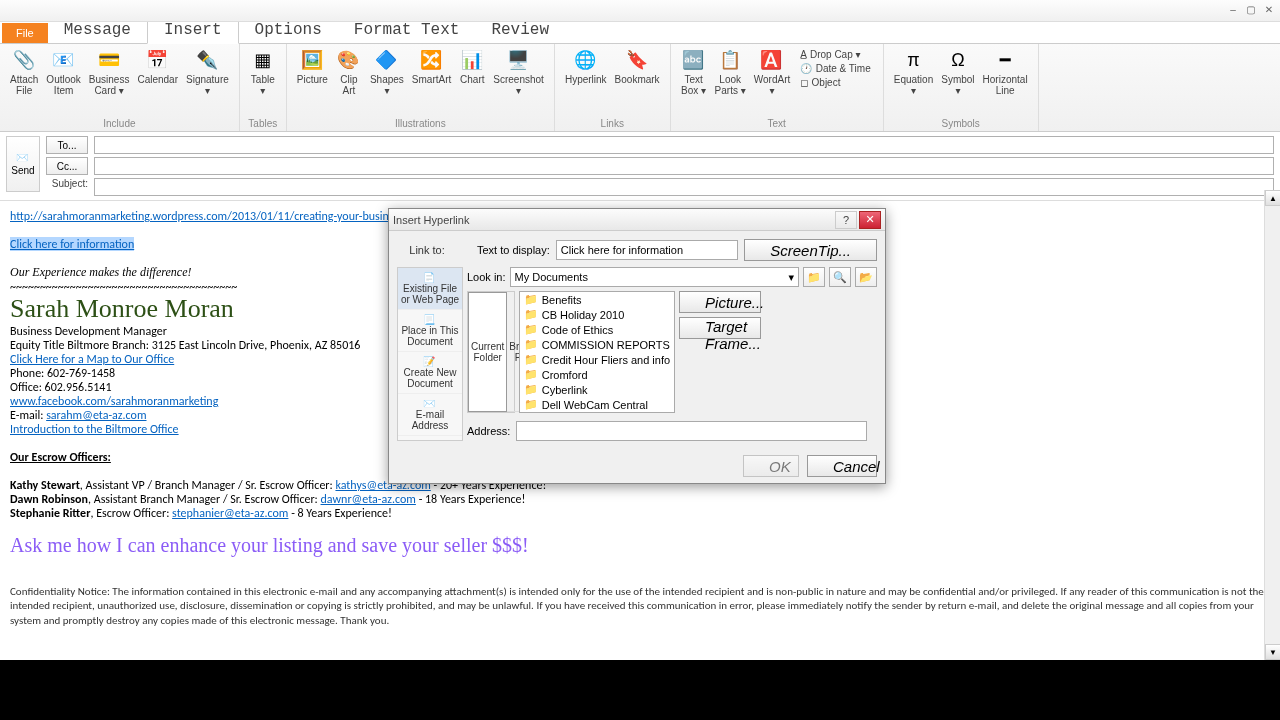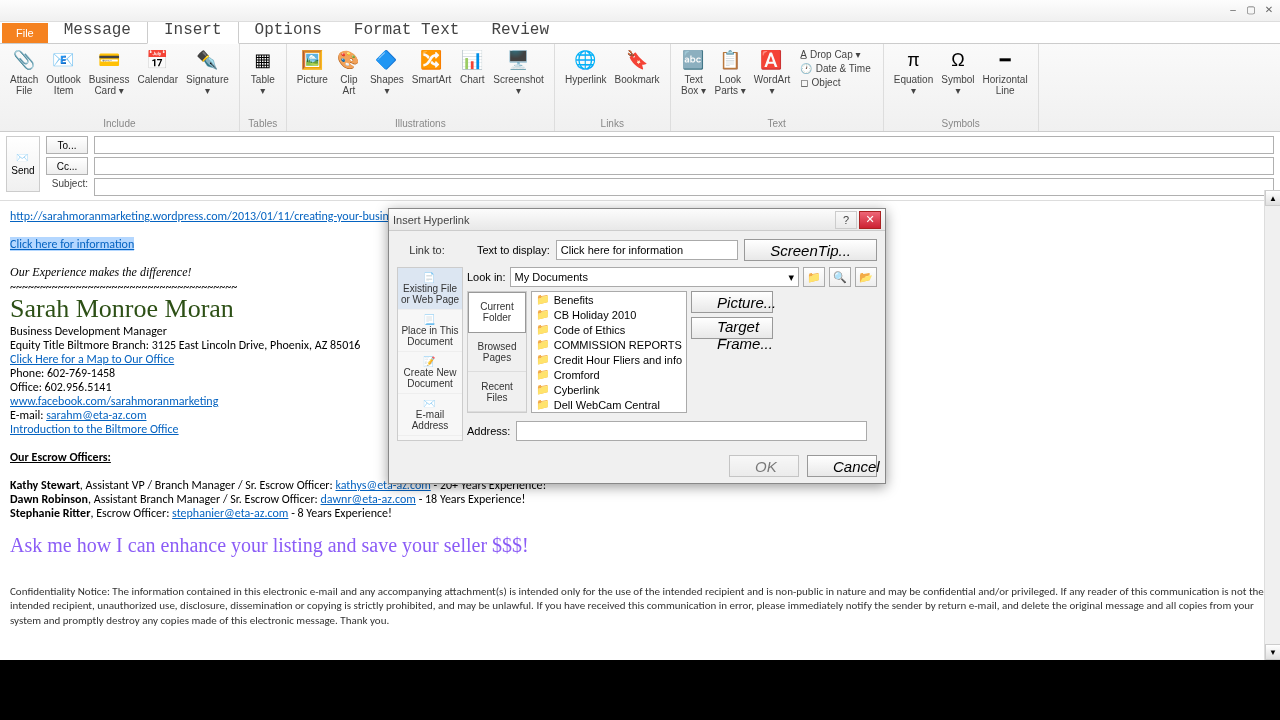--- a/index.html
+++ b/index.html
@@ -42,21 +42,21 @@
 .dialog-title .close { background: linear-gradient(#e67,#c23); color: #fff; border-color: #a22; }
 .dialog-body { padding: 8px; display: flex; flex-direction: column; gap: 6px; }
 .dlg-row { display: flex; align-items: center; gap: 6px; }
 .dlg-label { width: 60px; font-size: 11px; color: #333; text-align: center; }
 .dlg-input { flex: 1; height: 20px; border: 1px solid #aaa; padding: 0 4px; font-size: 11px; background: #fff; }
 .dlg-btn { height: 22px; padding: 0 25px; border: 1px solid #999; background: linear-gradient(#fff,#e8e8e8); font-size: 15px; cursor: pointer; font-style: italic; }
 .dlg-main { display: flex; gap: 4px; }
 .linkto-col { width: 66px; border: 1px solid #ccc; background: #f7f7f7; display: flex; flex-direction: column; }
 .linkto-item { padding: 4px 2px; text-align: center; font-size: 10px; color: #333; cursor: pointer; border-bottom: 1px solid #eee; line-height: 1.1; }
 .linkto-item.sel { background: #dce6f2; }
-.browse-col { width: 60px; display: flex; flex-direction: column; border: 1px solid #ccc; }
+.browse-col { width: 48px; display: flex; border: 1px solid #ccc; }
 .browse-item { flex: 1; display: flex; align-items: center; justify-content: center; text-align: center; font-size: 10px; color: #333; border-bottom: 1px solid #ddd; cursor: pointer; line-height: 1.1; padding: 2px; }
 .browse-item.sel { background: #fff; border: 1px solid #999; }
 .lookin-row { display: flex; align-items: center; gap: 4px; }
 .lookin-select { flex: 1; height: 20px; border: 1px solid #aaa; background: #fff; font-size: 11px; padding: 0 4px; display: flex; align-items: center; justify-content: space-between; }
 .tool-btn { width: 22px; height: 20px; border: 1px solid #aaa; background: linear-gradient(#fff,#eee); cursor: pointer; display: flex; align-items: center; justify-content: center; font-size: 11px; }
 .file-list { border: 1px solid #aaa; background: #fff; height: 122px; overflow-y: auto; font-size: 11px; }
 .file-list-item { padding: 1px 4px; display: flex; align-items: center; gap: 4px; cursor: pointer; }
 .folder-icon { color: #e8b04a; }
 .right-col { width: 82px; display: flex; flex-direction: column; gap: 4px; }
 .addr-row { display: flex; align-items: center; gap: 6px; margin-top: 4px; }
@@ -364,18 +364,18 @@
           </div>
           <div class="addr-row">
             <span style="font-size:11px">Address:</span>
             <input class="dlg-input" value="" style="">
             <span style="width:4px"></span>
           </div>
         </div>
       </div>
     </div>
     <div class="dlg-footer">
-      <button class="dlg-btn" style="width:70px;opacity:.5">OK</button>
+      <button class="dlg-btn" style="width:56px;opacity:.5">OK</button>
       <button class="dlg-btn" style="width:70px">Cancel</button>
     </div>
   </div>
 
 </div>
 
 </body></html>

